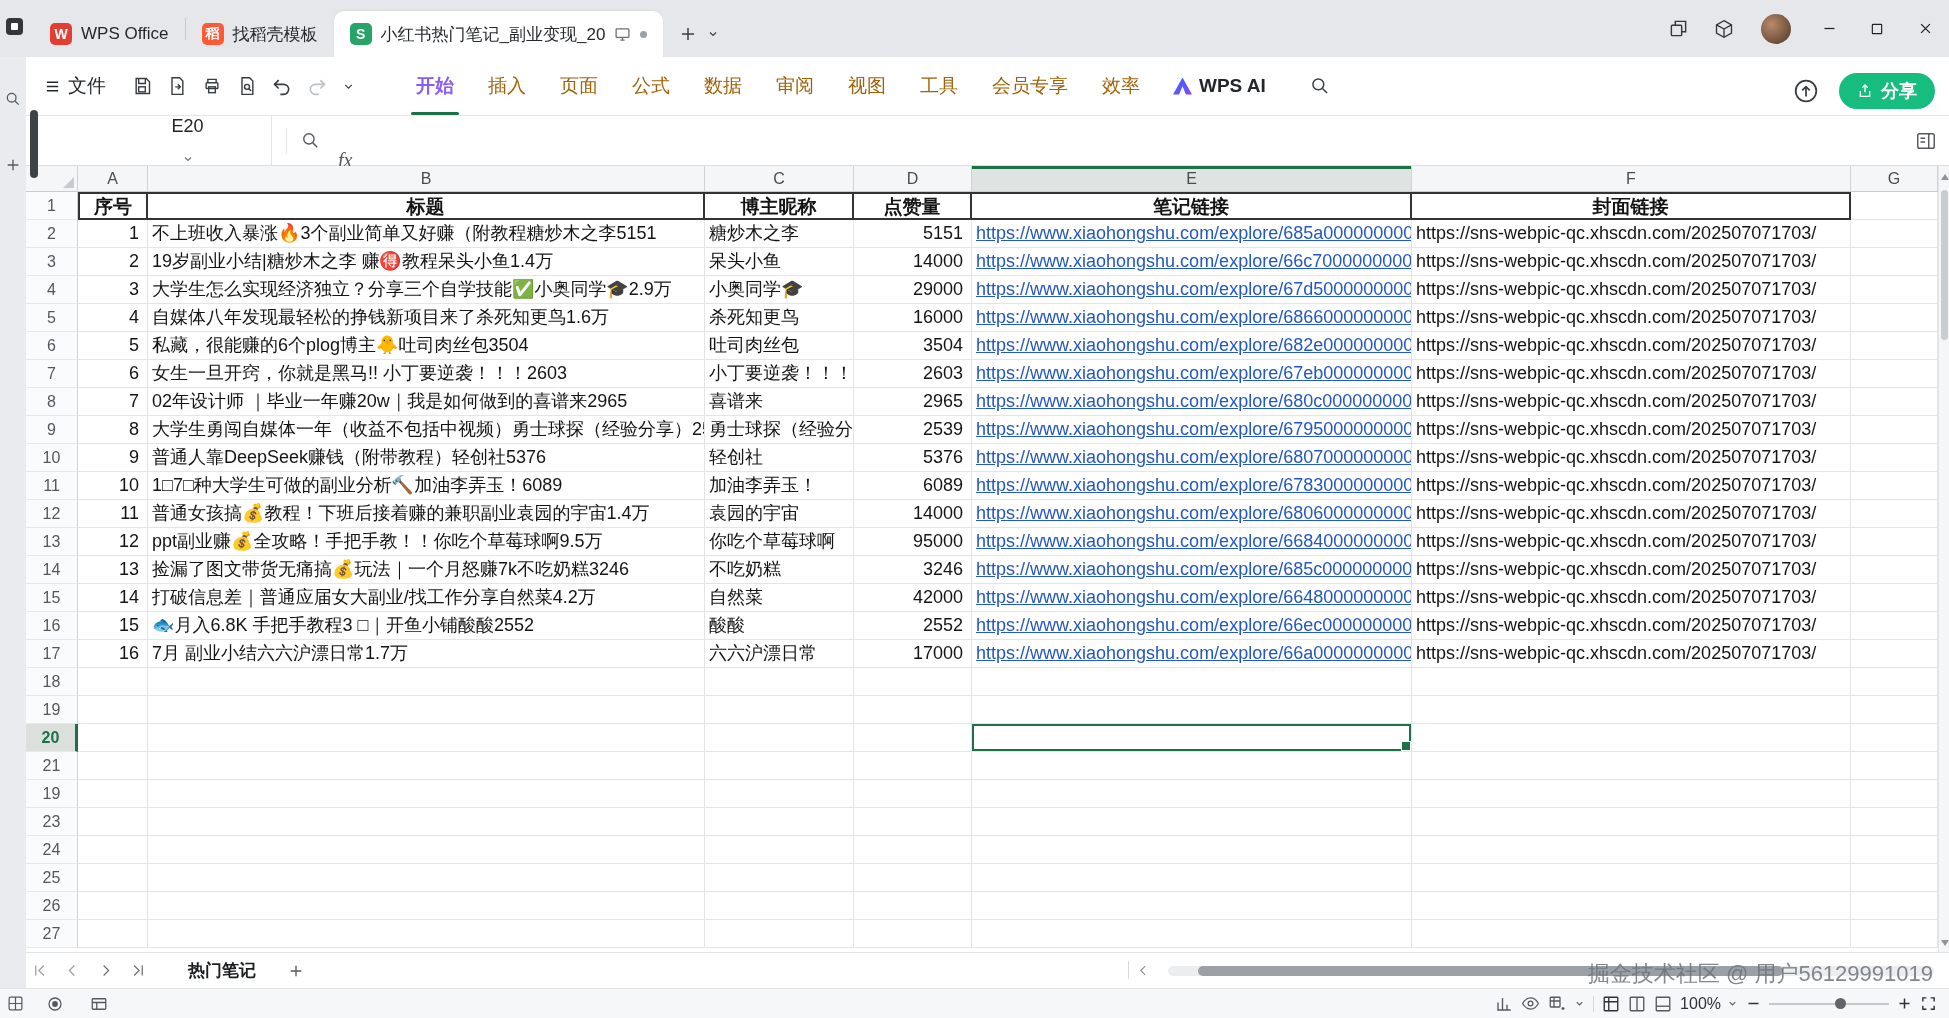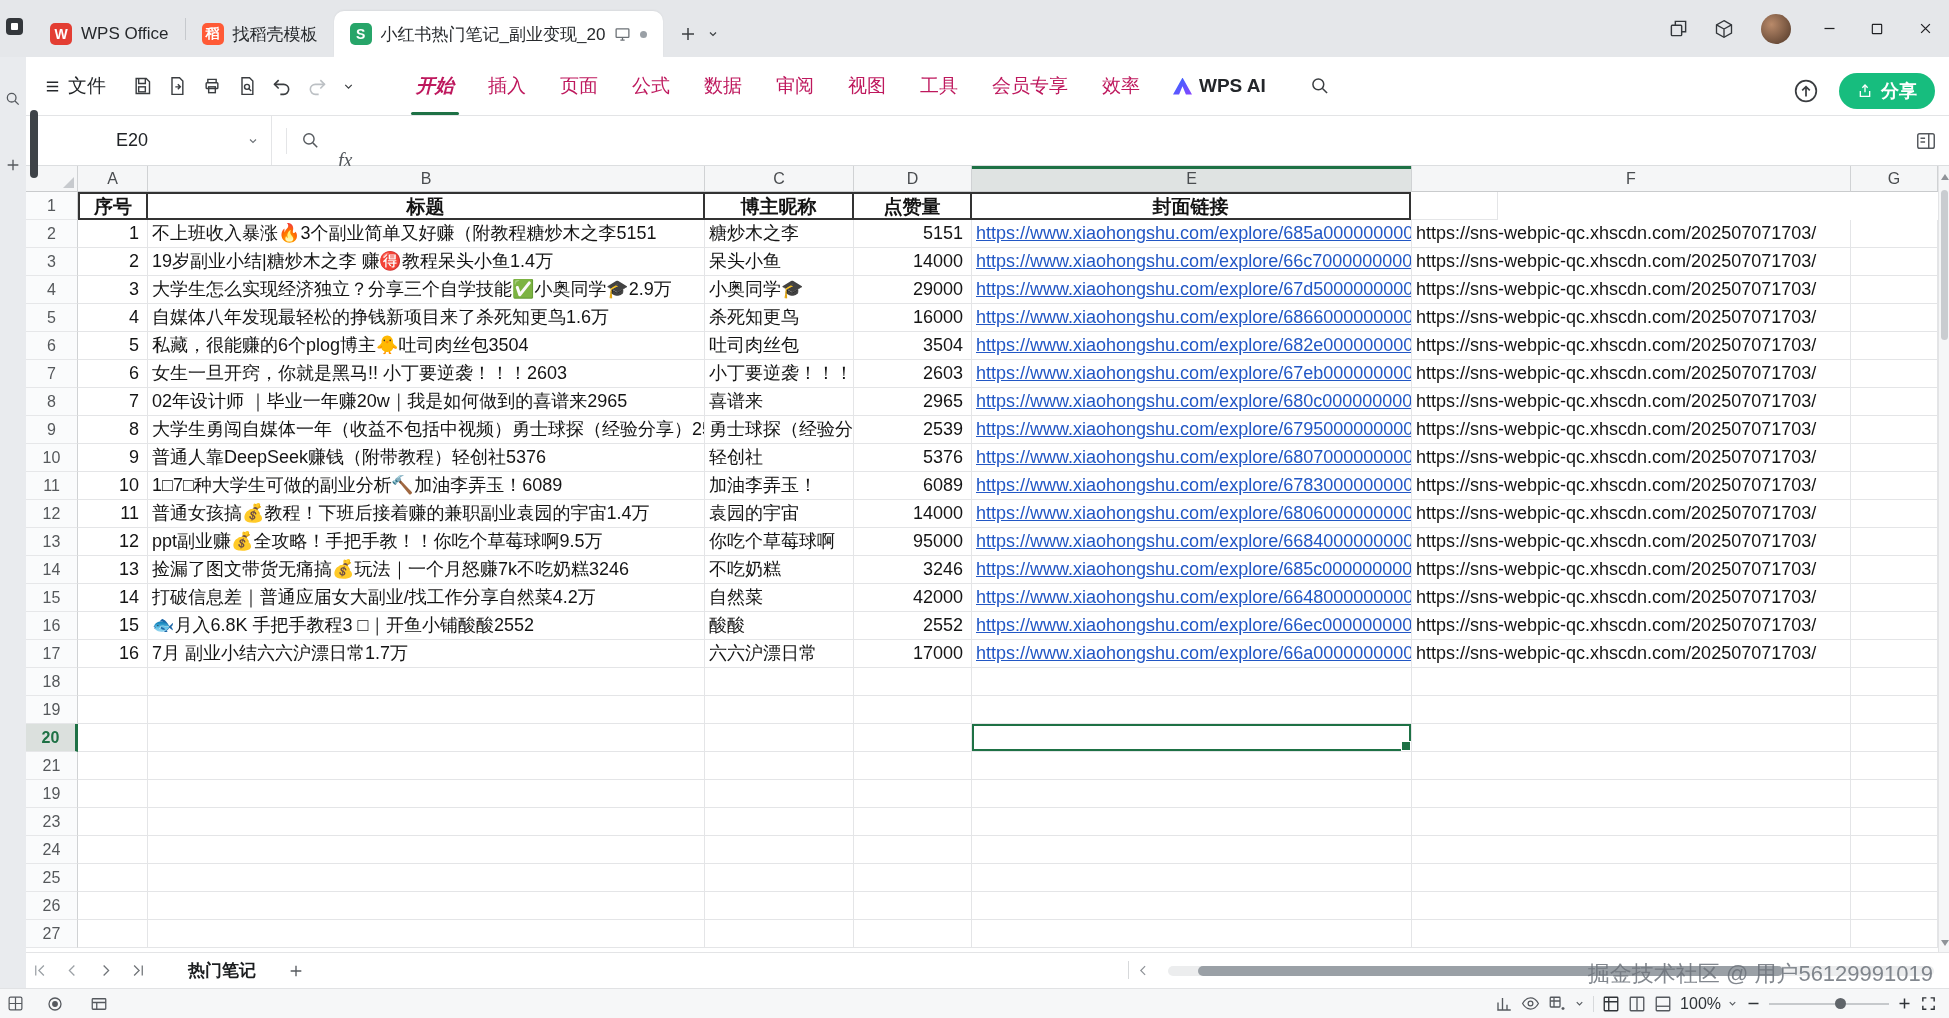--- a/index.html
+++ b/index.html
@@ -25,32 +25,32 @@
   .tb-right { position:absolute; right:0; top:0; height:57px; display:flex; align-items:center; }
   .tb-icon { padding:0 13px; }
   .avatar { width:30px; height:30px; border-radius:50%; background:radial-gradient(circle at 35% 35%, #b98a6a, #4d3526); margin:0 14px; }
   .winbtn { width:48px; height:57px; display:flex; align-items:center; justify-content:center; }
 
   
   .ribbon { height:59px; flex:none; background:#fff; border-bottom:1px solid #e3e4e6; display:flex; align-items:center; padding:0 14px 0 44px; position:relative; }
   .file-btn { display:flex; align-items:center; gap:7px; font-size:19px; color:#24272a; margin-right:26px; }
   .qat { display:flex; align-items:center; gap:15px; margin-right:44px; }
   .ribbon-tabs { display:flex; align-items:stretch; height:100%; }
-  .ribbon-tab { font-size:19px; color:#be185d; padding:0 17px; display:flex; align-items:center; position:relative; white-space:nowrap; }
-  .ribbon-tab.active { font-weight:700; color:#be185d;font-style:italic; }
+  .ribbon-tab { font-size:19px; color:#a16207; padding:0 17px; display:flex; align-items:center; position:relative; white-space:nowrap; }
+  .ribbon-tab.active { font-weight:700; color:#8b5cf6; }
   .ribbon-tab.active::after { content:""; position:absolute; left:12px; right:12px; bottom:0; height:3px; background:#1e7145; border-radius:2px; }
   .ai-tab { display:flex; align-items:center; gap:7px; font-size:19px; font-weight:600; color:#23262a; padding:0 16px; }
   .ai-logo { width:19px; height:17px; background:linear-gradient(135deg,#2b6bff,#8a43ff); clip-path:polygon(0 100%,50% 0,100% 100%,68% 100%,50% 52%,32% 100%); }
   .ribbon-search { margin-left:28px; }
   .ribbon-right { margin-left:auto; display:flex; align-items:center; gap:20px;margin-top:9px; }
   .share-btn { display:flex; align-items:center; gap:8px; background:#17bd7e; color:#fff; height:36px; padding:0 18px; border-radius:18px; font-size:18px; font-weight:600; }
 
   
   .formulabar { height:50px; flex:none; background:#fff; border-bottom:1px solid #dcdee0; display:flex; align-items:center; padding:0 12px 0 100px; }
-  .namebox { width:172px; height:100%; display:flex; align-items:center; justify-content:space-between; padding:0 12px 0 16px; border-right:1px solid #e4e5e7; font-size:18px; color:#202326; }
+  .namebox { width:172px; height:100%; display:flex; align-items:center; justify-content:space-between; padding:0 12px 0 16px; border-right:1px solid #e4e5e7; font-size:18px; color:#202326;flex-direction:column; }
   .fdivider { width:1px; height:26px; background:#e4e5e7; margin:0 14px; }
   .fx { font-family:"Liberation Serif", serif; font-style:italic; font-size:20px; color:#55595e; margin-left:18px;margin-top:40px; }
   .finput { flex:1; height:100%; }
 
   
   .app-strip { position:absolute; left:0; top:57px; bottom:30px; width:26px; background:#e9ebee; z-index:6; }
   .strip-icon { position:absolute; left:5px; }
   .strip-handle { position:absolute; left:30px; top:110px; width:8px; height:68px; background:#3e4348; border-radius:4px; z-index:7; }
 
   
@@ -276,20 +276,21 @@
       <div class="colhdr col-F">F</div>
       <div class="colhdr col-G">G</div>
     </div>
   <div class="grid-body">
       <div class="grid-row">
         <div class="rowhdr">1</div>
         <div class="cell col-A tblhdr first">序号</div>
         <div class="cell col-B tblhdr">标题</div>
         <div class="cell col-C tblhdr">博主昵称</div>
         <div class="cell col-D tblhdr">点赞量</div>
+        <div class="cell col-E tblhdr">笔记链接</div>
         <div class="cell col-F tblhdr">封面链接</div>
         <div class="cell col-G"></div>
       </div>
       <div class="grid-row">
         <div class="rowhdr">2</div>
         <div class="cell col-A num">1</div>
         <div class="cell col-B">不上班收入暴涨🔥3个副业简单又好赚（附教程糖炒木之李5151</div>
         <div class="cell col-C">糖炒木之李</div>
         <div class="cell col-D num">5151</div>
         <div class="cell col-E"><span class="cell-link">https://www.xiaohongshu.com/explore/685a0000000000000000</span></div>

